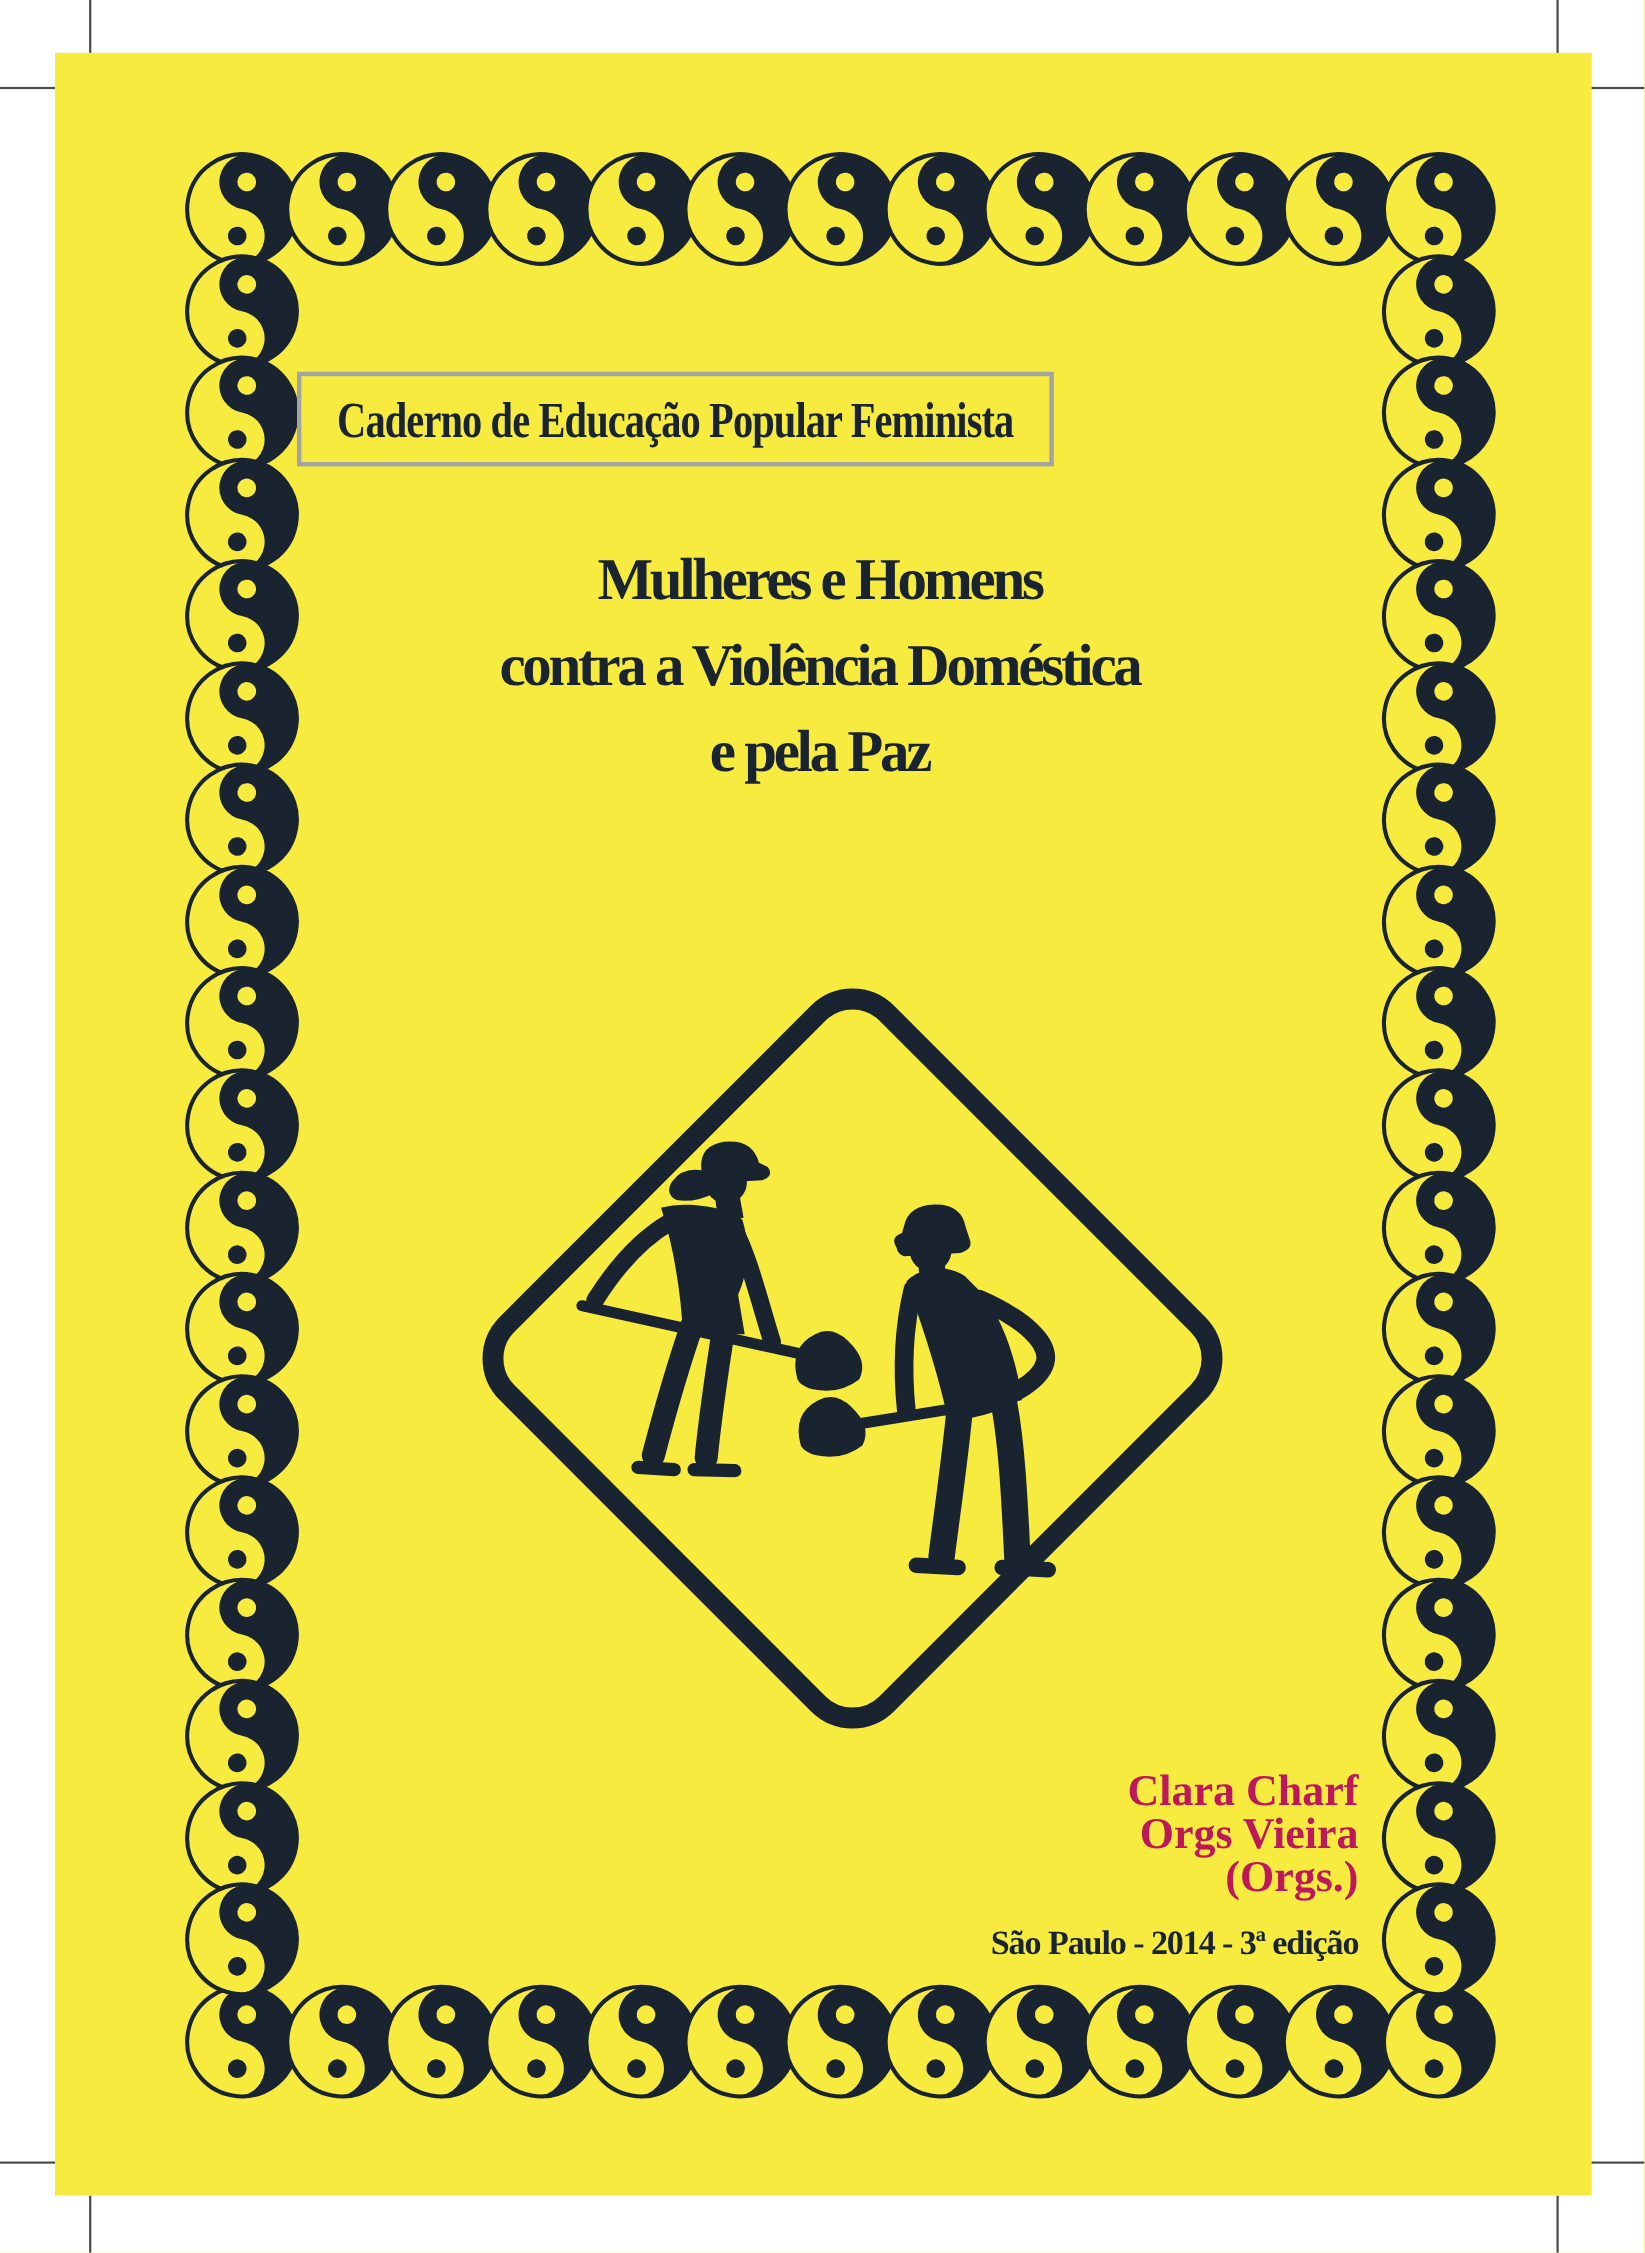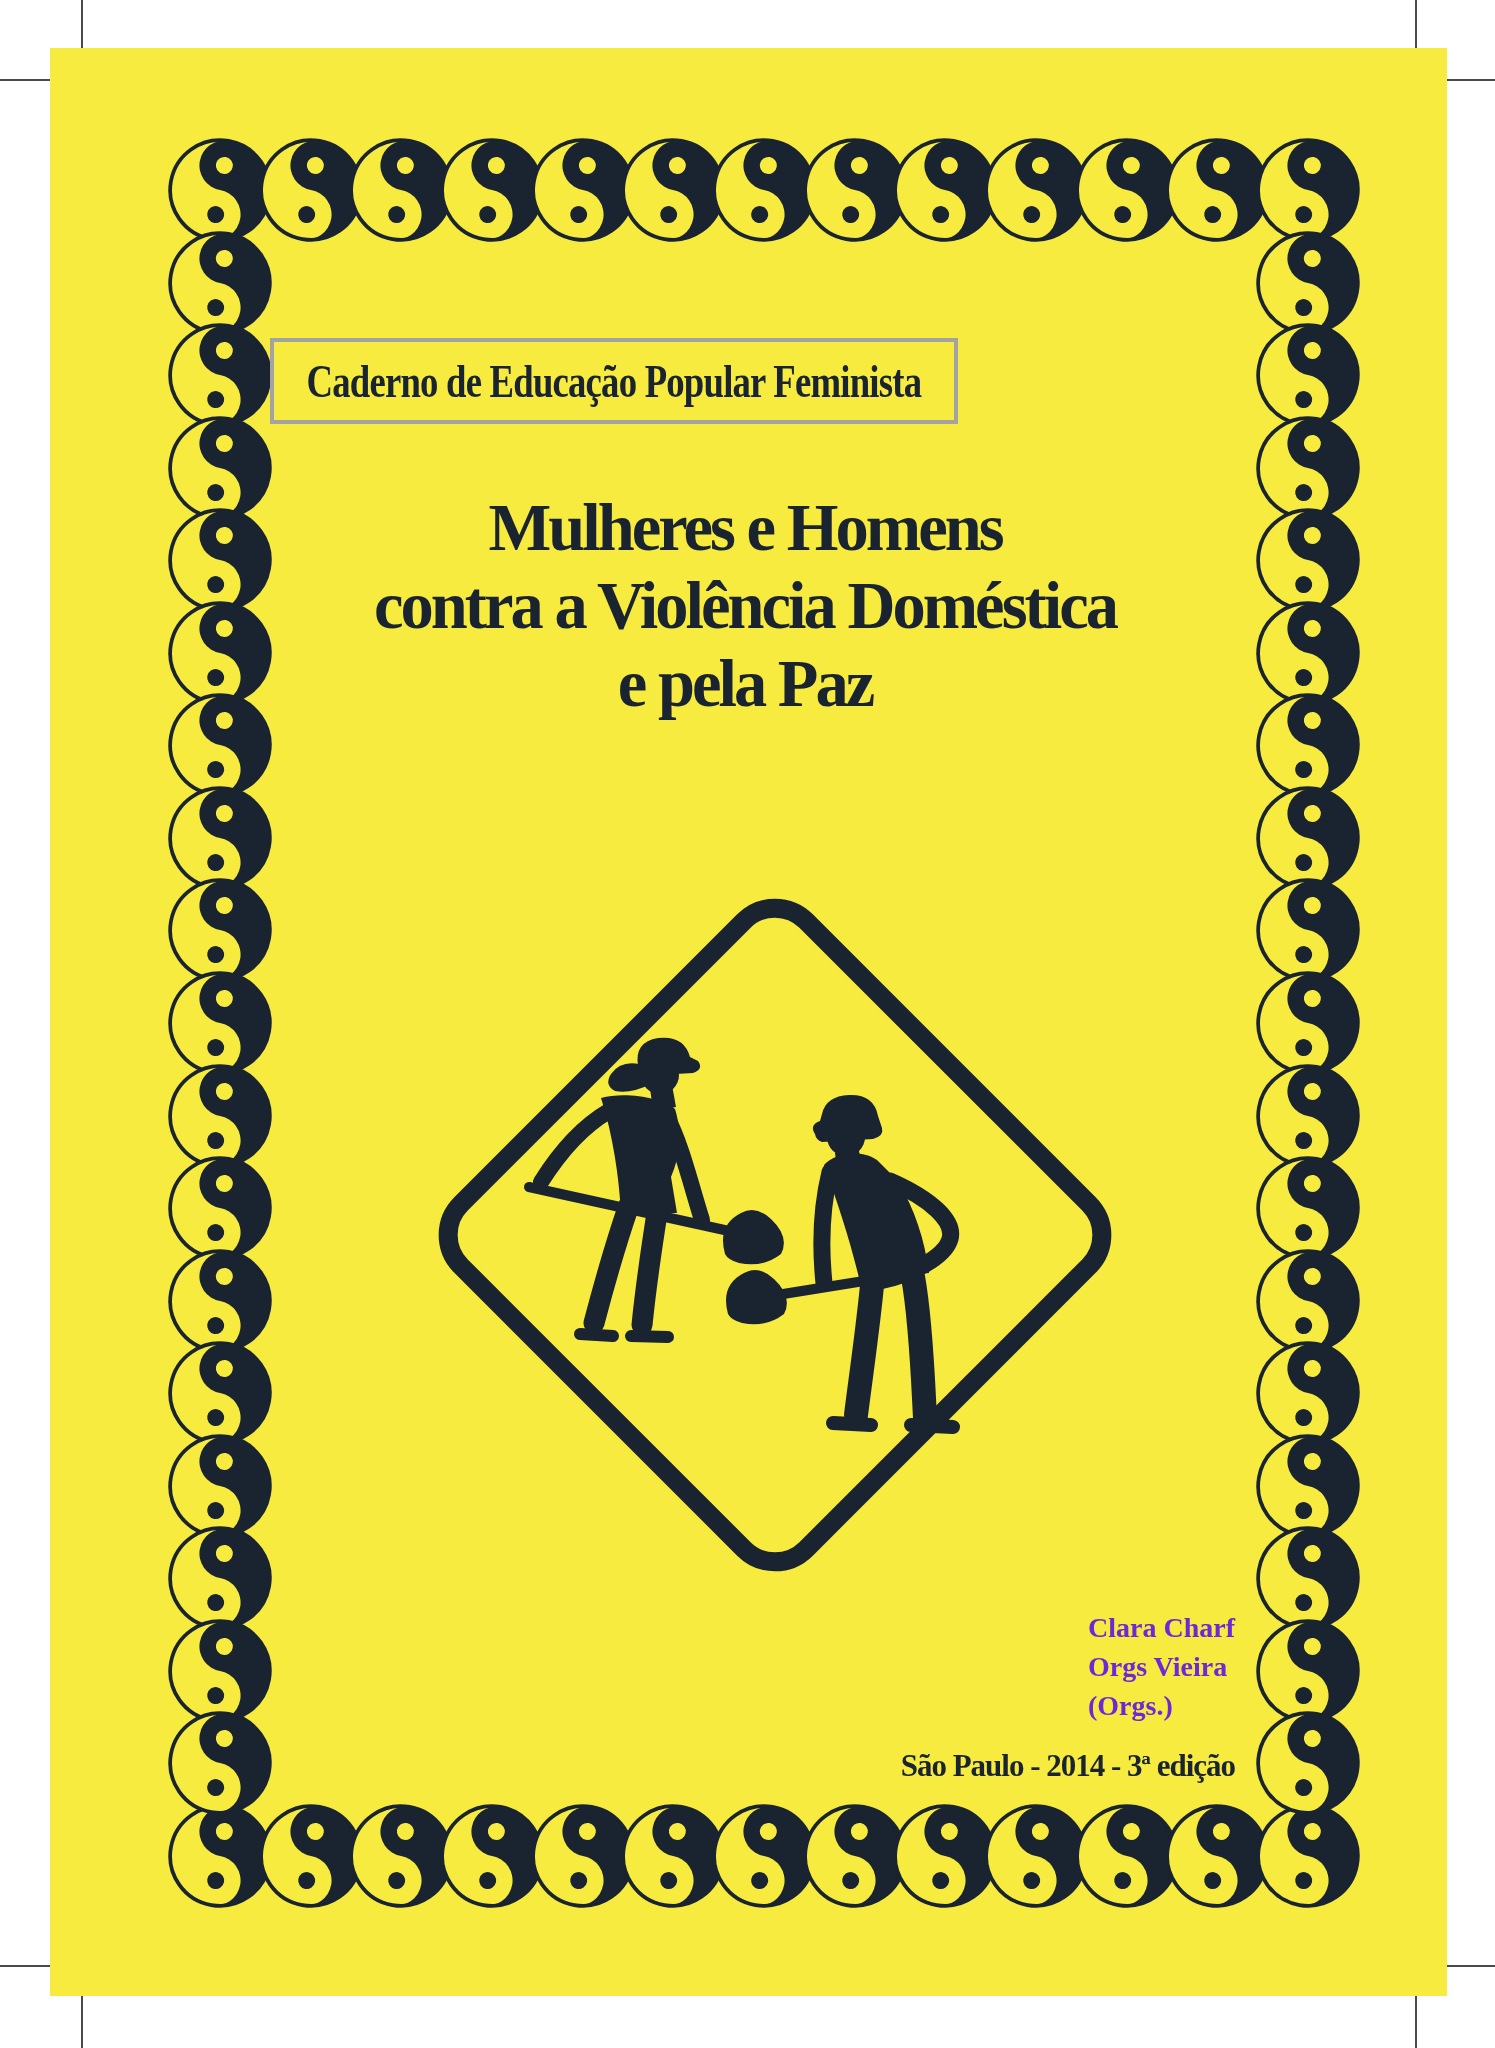--- a/index.html
+++ b/index.html
@@ -19,27 +19,27 @@
     border:4px solid #a3a3a3;box-sizing:border-box;
     display:flex;align-items:center;justify-content:center;
   }
   .banner span{
     display:inline-block;white-space:nowrap;
     font-weight:bold;font-size:46px;color:#1a2431;letter-spacing:-1px;
   }
   .title{
     position:absolute;left:45px;top:440px;width:1300px;
     text-align:center;color:#1a2431;font-weight:bold;
-    font-size:67px;line-height:78px;letter-spacing:-3px;
+    font-size:54px;line-height:78px;letter-spacing:-3px;
   }
   .title div{white-space:nowrap;}
   .sign{position:absolute;left:375px;top:837px;width:700px;height:700px;}
   .authors{
-    position:absolute;top:1560px;right:212px;
-    color:#6d28d9;font-weight:bold;font-size:28px;line-height:39px;
+    position:absolute;top:1560px;right:212px;text-align:right;
+    color:#be185d;font-weight:bold;font-size:40px;line-height:39px;
   }
   .edition{
     position:absolute;top:1700px;right:212px;text-align:right;
     color:#1a2431;font-weight:bold;font-size:31px;letter-spacing:-1px;
     white-space:nowrap;
   }
 </style>
 </head>
 <body>
 

